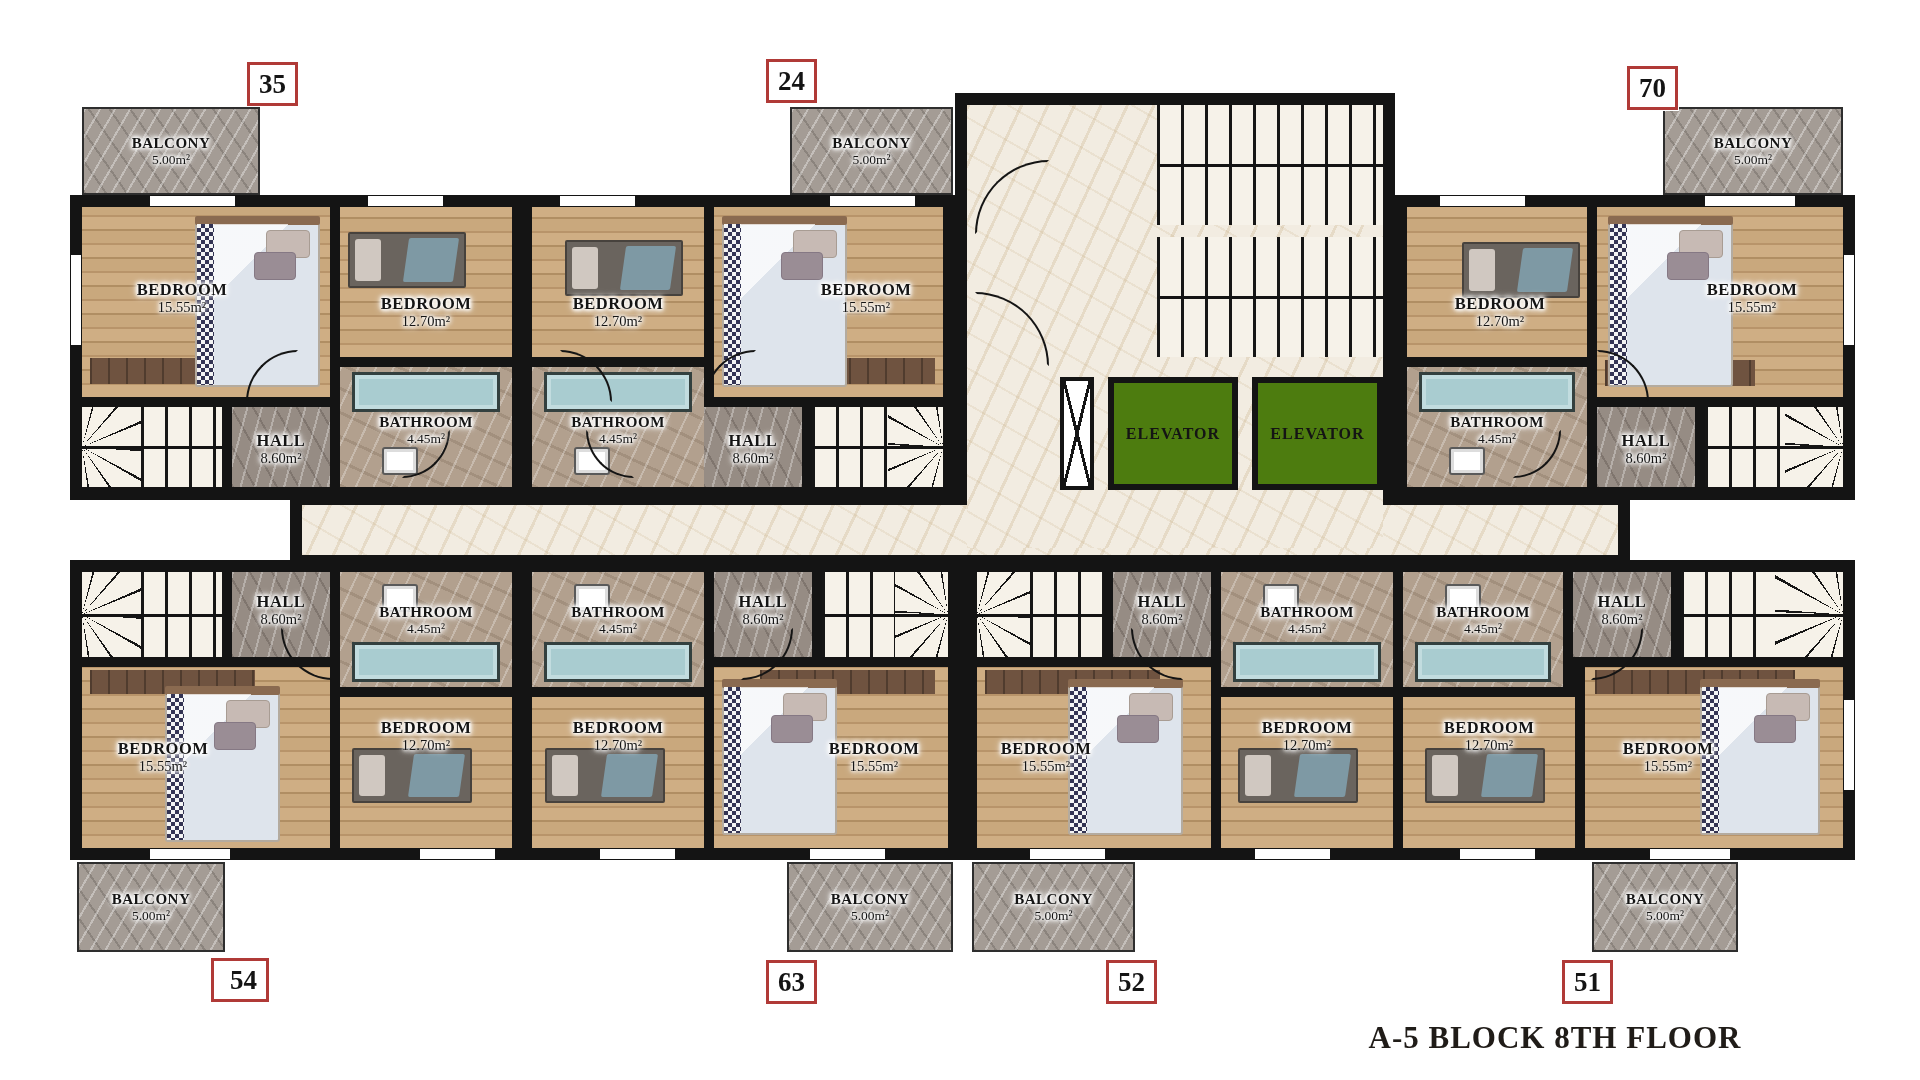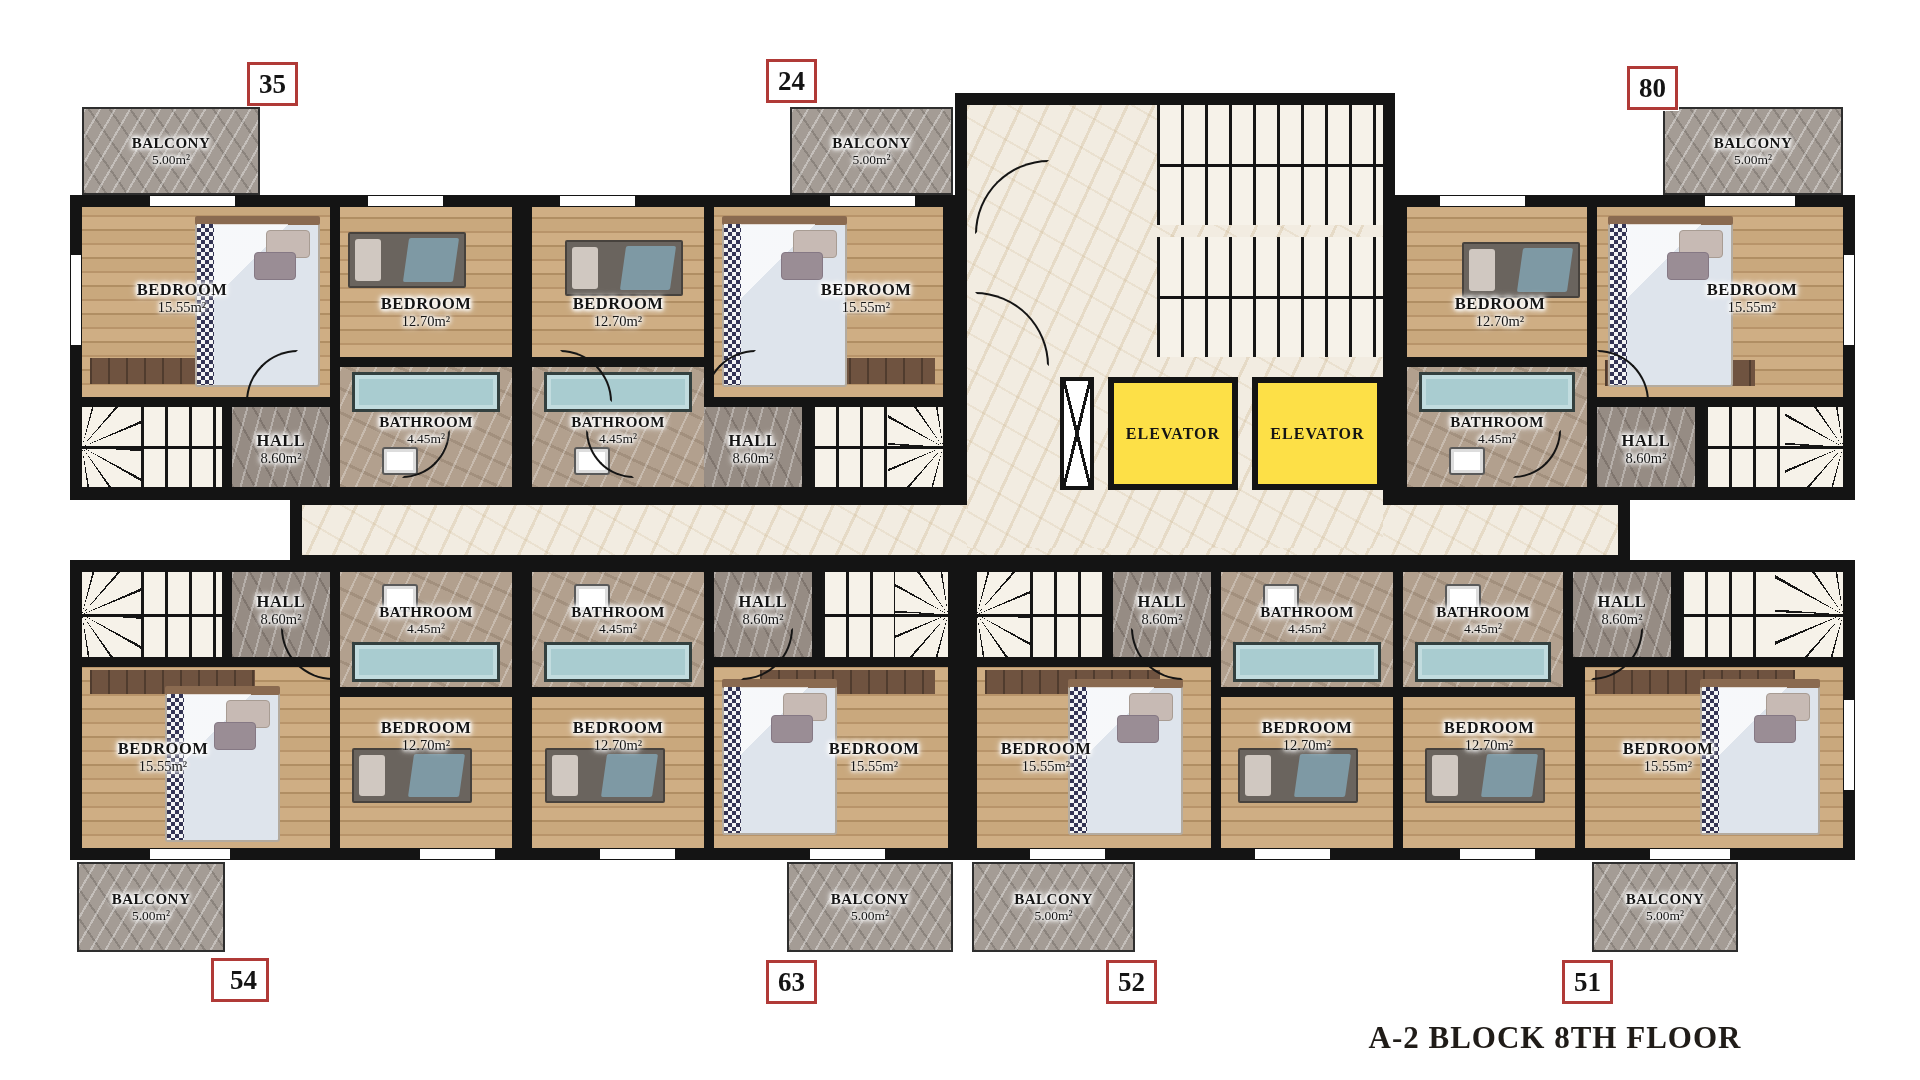--- a/index.html
+++ b/index.html
@@ -33,21 +33,21 @@
     background-image:repeating-linear-gradient(120deg,rgba(255,255,255,.35) 0 2px,transparent 2px 13px),
                      repeating-linear-gradient(55deg,rgba(50,45,40,.22) 0 2px,transparent 2px 17px);
     border:2px solid #2e2e2e;
   }
   .stairs{background:#f6f2e9;}
   .s-bars{background-image:repeating-linear-gradient(90deg,#161616 0 3px,transparent 3px 24px);
           background-color:#f6f2e9;}
   .s-fan-l{background:repeating-conic-gradient(from -90deg at 0% 50%,#161616 0deg 2.2deg,#f6f2e9 2.2deg 26deg);}
   .s-fan-r{background:repeating-conic-gradient(from 90deg at 100% 50%,#161616 0deg 2.2deg,#f6f2e9 2.2deg 26deg);}
   .landing{position:absolute;left:0;right:0;top:50%;height:3px;margin-top:-1px;background:#141414;}
-  .elevator{background:#fde047;border:6px solid #141414;display:flex;align-items:center;justify-content:center;
+  .elevator{background:#4d7c0f;border:6px solid #141414;display:flex;align-items:center;justify-content:center;
             font-weight:bold;font-size:16px;letter-spacing:1px;color:#141414;}
   .shaft{background:
       linear-gradient(to bottom right,transparent calc(50% - 1.5px),#141414 calc(50% - 1.5px) calc(50% + 1.5px),transparent calc(50% + 1.5px)),
       linear-gradient(to top right,transparent calc(50% - 1.5px),#141414 calc(50% - 1.5px) calc(50% + 1.5px),transparent calc(50% + 1.5px)),#fff;
       border:4px solid #141414;}
   
   .dbed{background:#dee4ec;border:2px solid #b4ab9f;border-radius:3px;}
   .dbed .hboard{position:absolute;left:-2px;right:-2px;top:-8px;height:9px;background:#8a6a50;border-radius:2px;}
   .dbed .checker{position:absolute;left:0;top:0;bottom:0;width:17px;
       background:repeating-conic-gradient(#343454 0% 25%,#f4f4f4 0% 50%);background-size:8px 8px;}
@@ -75,21 +75,21 @@
   .rlabel.small .ar{font-size:13.5px;}
   .badge{position:absolute;background:#fff;border:3px solid #b03a37;color:#141414;z-index:50;
       font-weight:bold;font-size:27px;padding:0 9px;line-height:38px;box-shadow:0 0 0 1px #fff;}
   #title{position:absolute;left:1340px;top:1020px;width:430px;text-align:center;z-index:50;
       font-weight:bold;font-size:31px;letter-spacing:1px;color:#201c18;}
 </style>
 </head>
 <body>
 
 <div id="plan">
-  <div id="title">A-2 BLOCK 8TH FLOOR</div>
+  <div id="title">A-5 BLOCK 8TH FLOOR</div>
 <div class="abs balcony" style="left: 82px; top: 107px; width: 178px; height: 88px;"></div>
     <div class="abs balcony" style="left: 790px; top: 107px; width: 163px; height: 88px;"></div>
     <div class="abs balcony" style="left: 1663px; top: 107px; width: 180px; height: 88px;"></div>
     <div class="abs balcony" style="left: 77px; top: 862px; width: 148px; height: 90px;"></div>
     <div class="abs balcony" style="left: 787px; top: 862px; width: 166px; height: 90px;"></div>
     <div class="abs balcony" style="left: 972px; top: 862px; width: 163px; height: 90px;"></div>
     <div class="abs balcony" style="left: 1592px; top: 862px; width: 146px; height: 90px;"></div>
     <div class="abs base" style="left: 70px; top: 195px; width: 885px; height: 305px;"></div>
     <div class="abs base" style="left: 1395px; top: 195px; width: 460px; height: 305px;"></div>
     <div class="abs base" style="left: 955px; top: 93px; width: 440px; height: 467px;"></div>
@@ -438,18 +438,18 @@
     <div class="rlabel small" style="left: 1053.5px; top: 907px;">
       <span class="nm">BALCONY</span>
       <span class="ar">5.00m²</span>
     </div>
     <div class="rlabel small" style="left: 1665px; top: 907px;">
       <span class="nm">BALCONY</span>
       <span class="ar">5.00m²</span>
     </div>
     <div class="badge" style="left: 247px; top: 62px;">35</div>
     <div class="badge" style="left: 766px; top: 59px;">24</div>
-    <div class="badge" style="left: 1627px; top: 66px;">80</div>
+    <div class="badge" style="left: 1627px; top: 66px;">70</div>
     <div class="badge" style="left: 211px; top: 958px; padding-left: 16px;">54</div>
     <div class="badge" style="left: 766px; top: 960px;">63</div>
     <div class="badge" style="left: 1106px; top: 960px;">52</div>
     <div class="badge" style="left: 1562px; top: 960px;">51</div>
   </div>
 
 </body></html>

